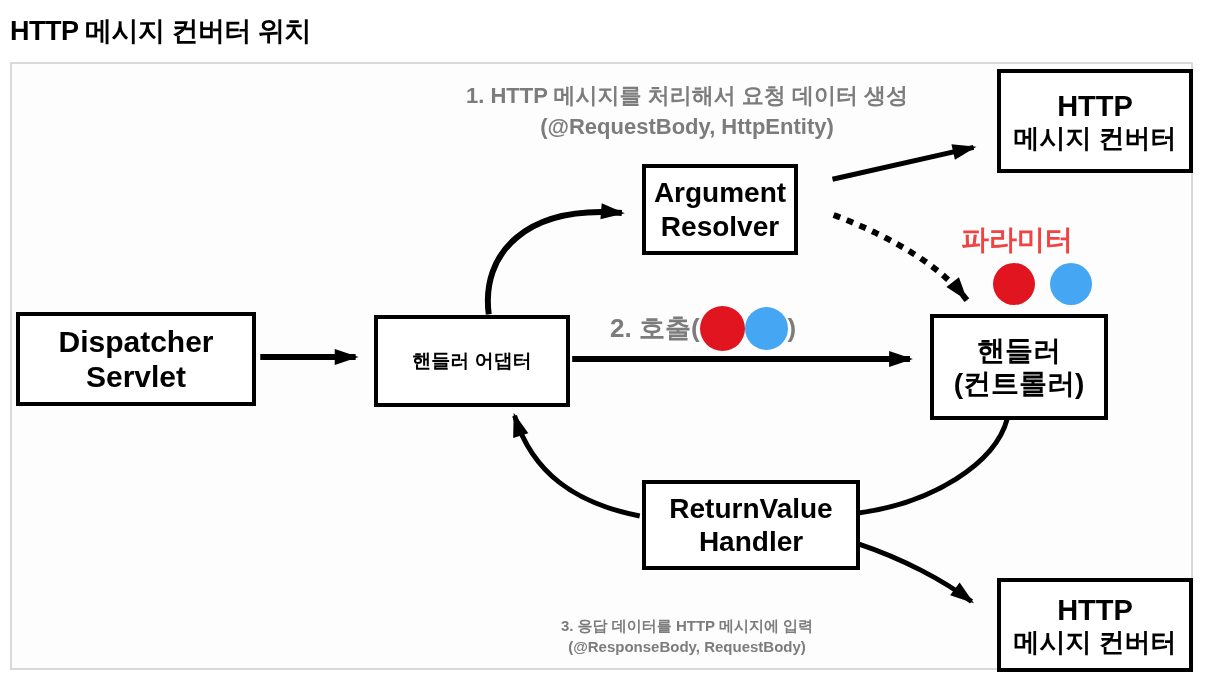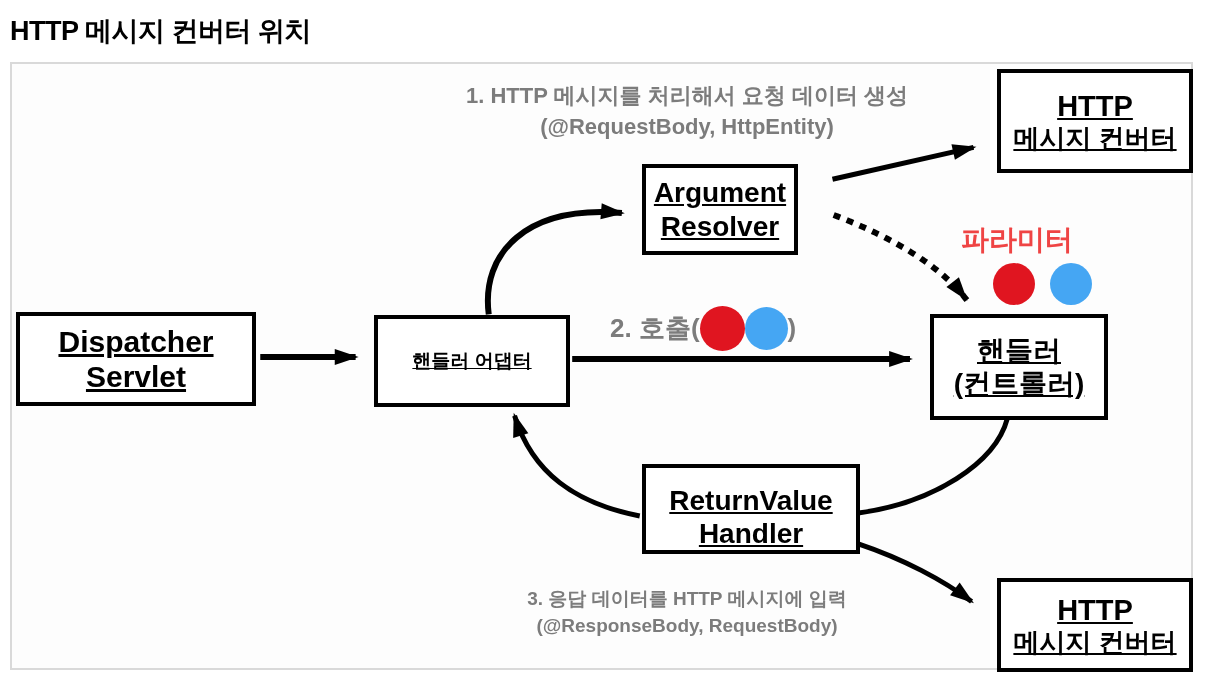--- a/index.html
+++ b/index.html
@@ -4,21 +4,21 @@
 <style>
   html,body{margin:0;padding:0;background:#ffffff;width:1205px;height:676px;
     font-family:"Liberation Sans","DejaVu Sans",sans-serif;position:relative;overflow:hidden;}
   .page-title{position:absolute;left:10px;top:13px;font-size:27px;font-weight:800;
     color:#000;letter-spacing:-0.5px;}
   .panel{position:absolute;left:10px;top:62px;width:1183px;height:608px;
     background:#fdfdfd;border:2px solid #d9d9d9;box-sizing:border-box;}
   .layer{position:absolute;left:0;top:0;width:100%;height:100%;}
   .node{position:absolute;background:#fff;border:4px solid #000;box-sizing:border-box;
     display:flex;flex-direction:column;align-items:center;justify-content:center;
-    text-align:center;font-weight:700;color:#000;line-height:1.18;text-decoration:underline;}
+    text-align:center;font-weight:700;color:#000;line-height:1.18;}
   .node .l1,.node .l2{white-space:nowrap;}
   .annot{position:absolute;text-align:center;font-weight:700;line-height:1.4;}
   .dot{border-radius:50%;display:inline-block;}
   .step2-row{position:absolute;display:flex;align-items:center;gap:0;font-weight:700;}
   .step2-row .txt{font-size:26px;}
 </style>
 </head>
 <body>
 
 <div class="page-title">HTTP 메시지 컨버터 위치</div>
@@ -58,21 +58,21 @@
   <div class="node" style="left:985px;top:5px;width:196px;height:104px;">
     <span class="l1" style="font-size:29px;">HTTP</span>
     <span class="l2" style="font-size:26px;">메시지 컨버터</span>
   </div>
 
   <div class="node" style="left:918px;top:250px;width:178px;height:106px;font-size:28px;">
     <span class="l1">핸들러</span>
     <span class="l2">(컨트롤러)</span>
   </div>
 
-  <div class="node" style="left:630px;top:400px;width:218px;height:90px;font-size:28px;justify-content:flex-end;">
+  <div class="node" style="left:630px;top:416px;width:218px;height:90px;font-size:28px;">
     <span class="l1">ReturnValue</span>
     <span class="l2">Handler</span>
   </div>
 
   <div class="node" style="left:985px;top:514px;width:196px;height:94px;">
     <span class="l1" style="font-size:29px;">HTTP</span>
     <span class="l2" style="font-size:26px;">메시지 컨버터</span>
   </div>
 
   <div class="annot" style="left: 370px; top: 17px; width: 610px; font-size: 22px; color: rgb(124, 124, 124);">
@@ -85,18 +85,18 @@
   <span class="dot" style="position: absolute; left: 981px; top: 199px; width: 42px; height: 42px; background: rgb(224, 21, 32);"></span>
   <span class="dot" style="position: absolute; left: 1038px; top: 199px; width: 42px; height: 42px; background: rgb(69, 166, 243);"></span>
 
   <div class="step2-row" style="left: 598px; top: 242px; color: rgb(124, 124, 124);">
     <span class="txt">2. 호출(</span>
     <span class="dot" style="width: 45px; height: 45px; background: rgb(224, 21, 32);"></span>
     <span class="dot" style="width: 43px; height: 43px; background: rgb(69, 166, 243);"></span>
     <span class="txt">)</span>
   </div>
 
-  <div class="annot" style="left: 370px; top: 522px; width: 610px; font-size: 19px; color: rgb(124, 124, 124);">
+  <div class="annot" style="left: 370px; top: 551px; width: 610px; font-size: 15px; color: rgb(124, 124, 124);">
     <div>3. 응답 데이터를 HTTP 메시지에 입력</div>
     <div>(@ResponseBody, RequestBody)</div>
   </div>
 
 </div>
 
 </body></html>

